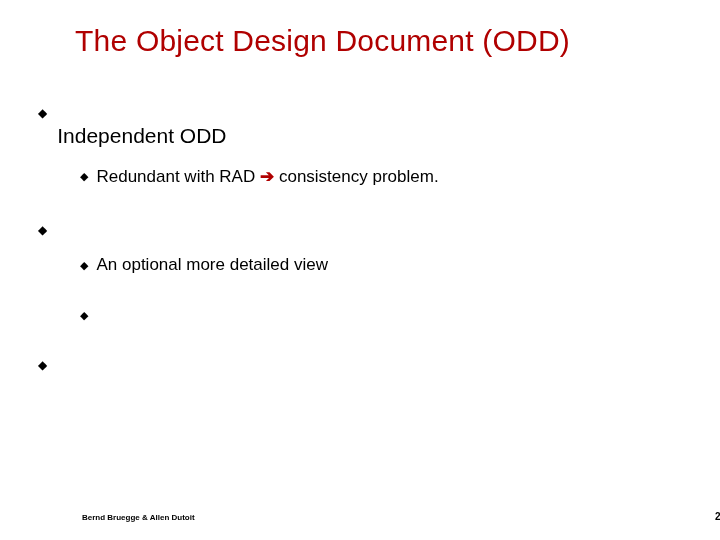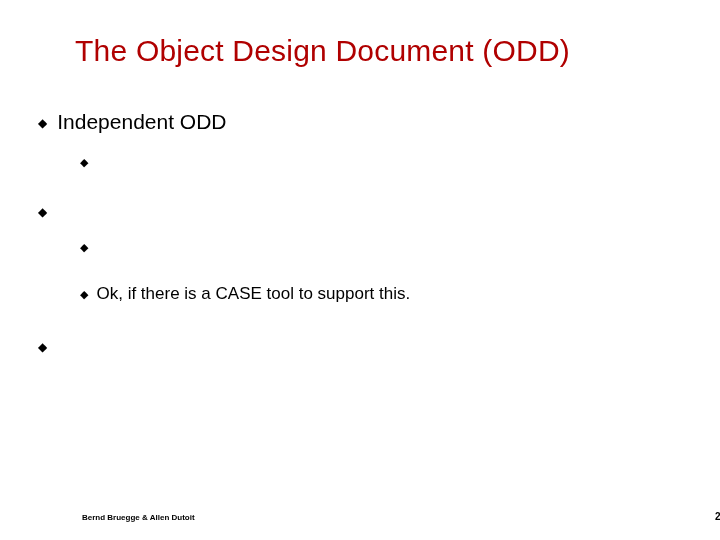--- a/index.html
+++ b/index.html
@@ -1,21 +1,21 @@
 <!DOCTYPE html>
 <html><head>
 <meta charset="utf-8">
 <style>
   * { box-sizing: border-box; margin: 0; padding: 0; }
   html, body { width: 720px; height: 540px; background: #fff; font-family: Arial, Helvetica, sans-serif; }
   .slide {
     width: 645px;
     height: 540px;
     position: relative;
-    padding: 34px 38px 0 38px;
+    padding: 24px 38px 0 38px;
   }
   .title {
     color: #b00000;
     font-size: 30px;
     font-weight: 400;
     text-align: center;
     margin-bottom: 42px;
     letter-spacing: 0.2px;
   }
   .bullet-l1 {
@@ -25,20 +25,21 @@
   }
   .bullet-l1 .mark {
     font-size: 12px;
     color: #000;
     margin-right: 10px;
     margin-top: 6px;
   }
   .bullet-l1 .txt {
     font-size: 21px;
     color: #000;
+    margin-top: 24px;
   }
   .bullet-l2 {
     display: flex;
     align-items: flex-start;
     margin-left: 42px;
     margin-bottom: 30px;
   }
   .bullet-l2 .mark {
     font-size: 11px;
     color: #000;
@@ -79,31 +80,34 @@
   <h1 class="title">The Object Design Document (ODD)</h1>
 
   <div>
 
     <div class="bullet-l1">
       <span class="mark">◆</span>
       <span class="txt">Independent ODD</span>
     </div>
     <div class="bullet-l2">
       <span class="mark">◆</span>
+      <span class="txt">
+        <span>Redundant with RAD </span><span class="arrow">➔</span><span> consistency problem.</span>
+      </span>
     </div>
 
     <div class="bullet-l1">
       <span class="mark">◆</span>
     </div>
     <div class="bullet-l2">
       <span class="mark">◆</span>
+      <span class="txt">An optional more detailed view</span>
     </div>
     <div class="bullet-l2">
       <span class="mark">◆</span>
-      <span class="txt">Ok, if there is a CASE tool to support this.</span>
     </div>
 
     <div class="bullet-l1">
       <span class="mark">◆</span>
     </div>
 
   </div>
 
   <div class="footer">
     <span class="left">Bernd Bruegge &amp; Allen Dutoit</span>

